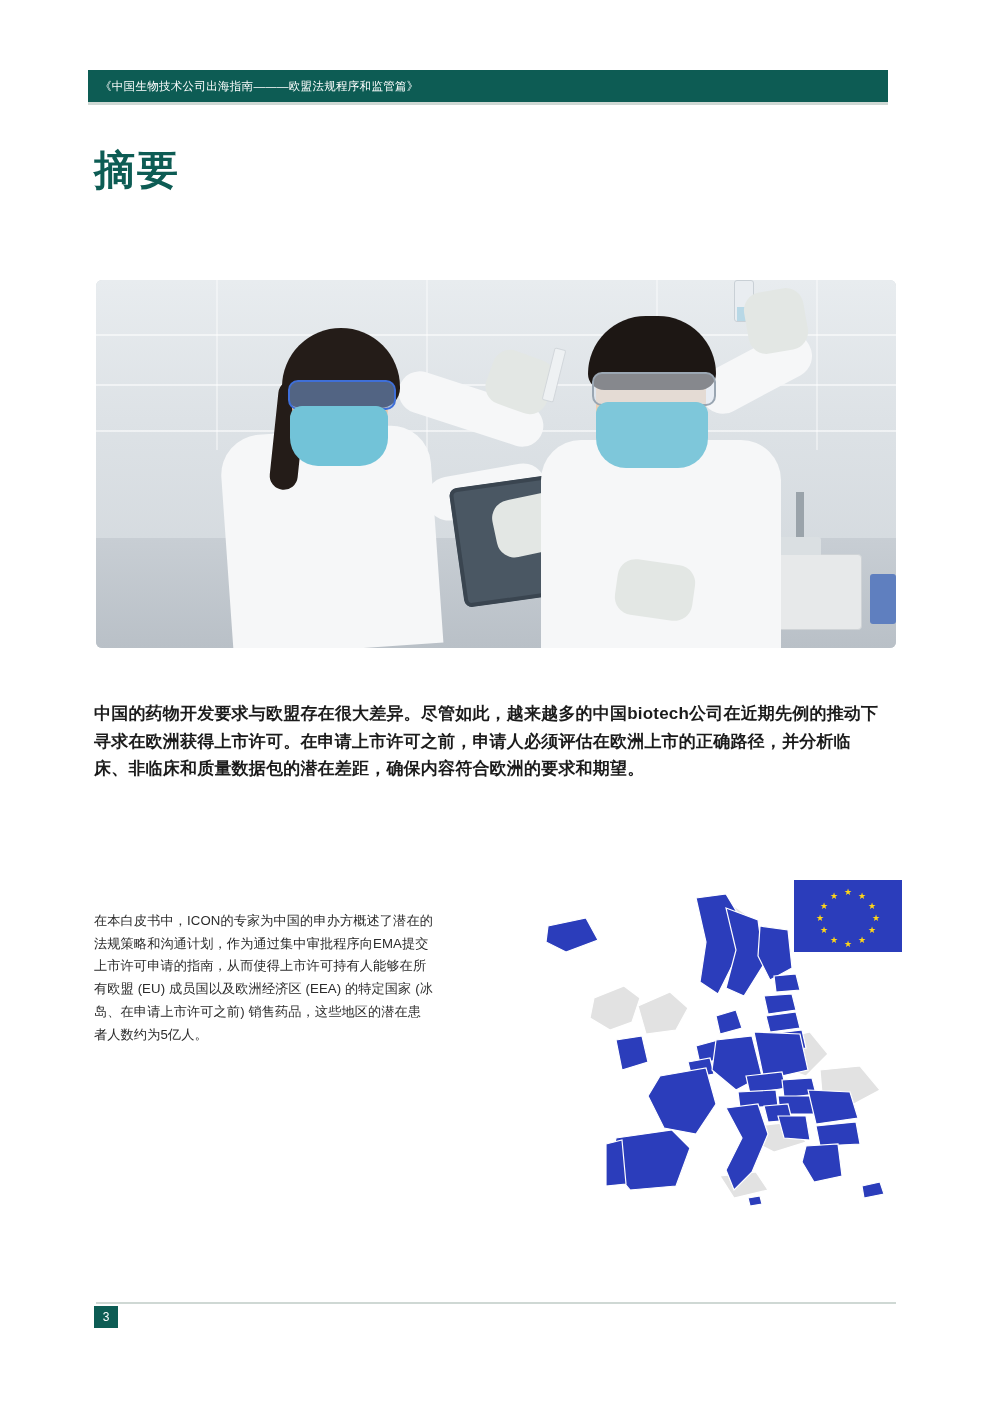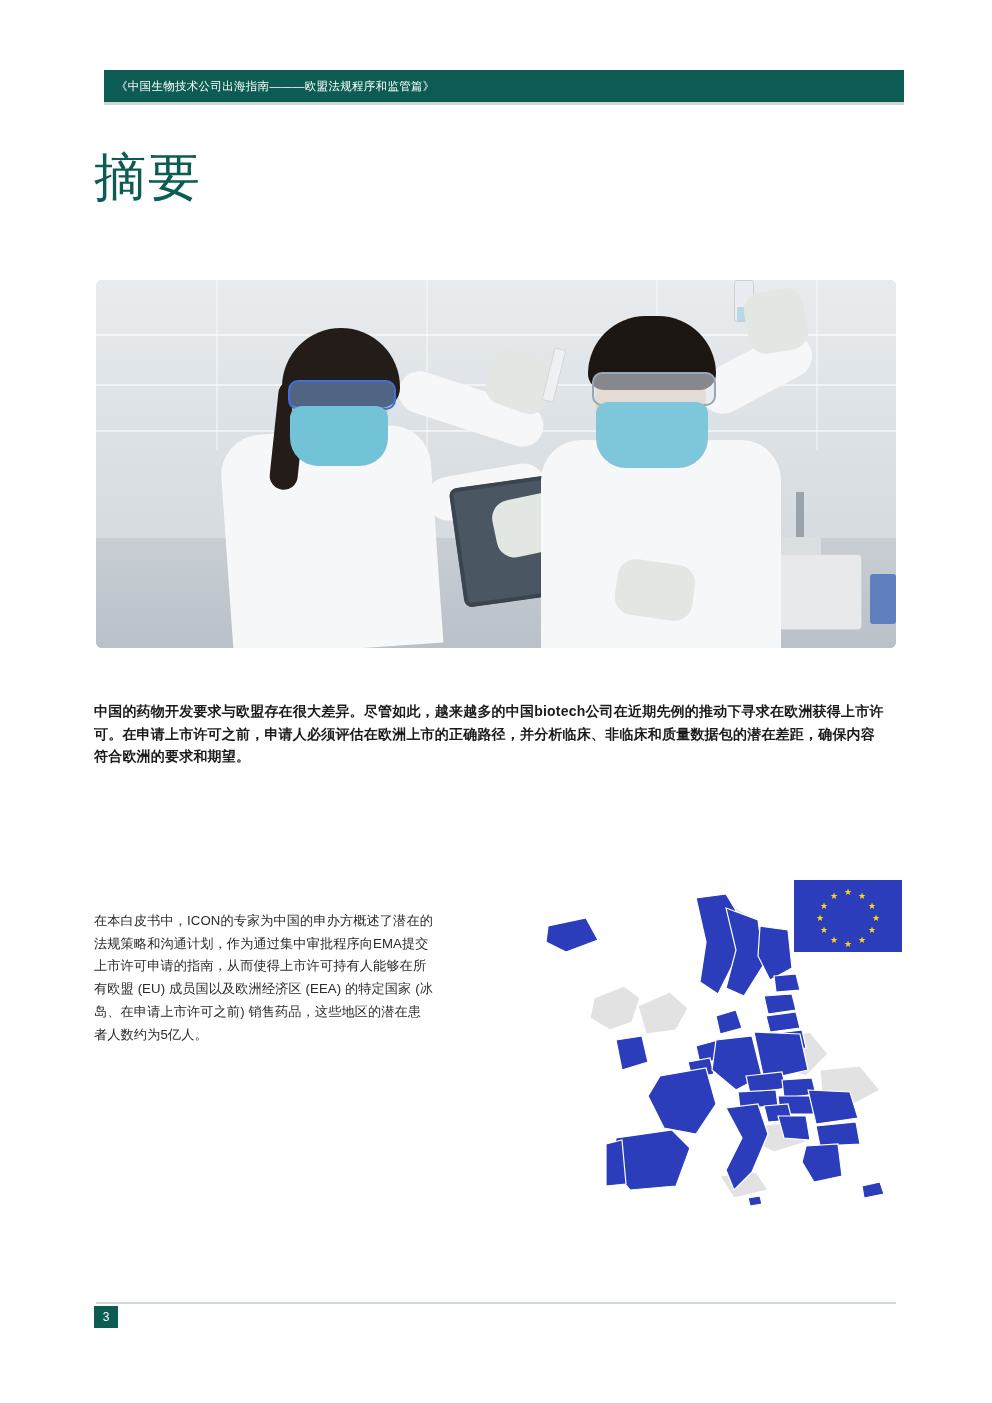--- a/index.html
+++ b/index.html
@@ -19,21 +19,21 @@
   .page {
     position: absolute;
     inset: 0;
     background: #ffffff;
   }
 
   
   .header {
     position: absolute;
     top: 70px;
-    left: 104px;
+    left: 88px;
     width: 800px;
     height: 28px;
   }
   .header-bar {
     position: absolute;
     top: 0;
     left: 0;
     width: 800px;
     height: 32px;
     background: #0d5c54;
@@ -54,22 +54,22 @@
     color: #ffffff;
     letter-spacing: 0.3px;
     white-space: nowrap;
   }
 
   
   .page-title {
     position: absolute;
     top: 143px;
     left: 94px;
-    font-size: 52px;
-    font-weight: 400;
+    font-size: 41px;
+    font-weight: 700;
     color: #0d5c54;
     letter-spacing: 2px;
   }
 
   
   .hero {
     position: absolute;
     top: 280px;
     left: 96px;
     width: 800px;
@@ -340,21 +340,21 @@
     border-radius: 2px;
     transform: rotate(14deg);
   }
 
   
   .lead {
     position: absolute;
     top: 700px;
     left: 94px;
     width: 790px;
-    font-size: 14px;
+    font-size: 17px;
     line-height: 1.62;
     color: #1b1b1b;
     font-weight: 700;
     letter-spacing: 0.2px;
   }
 
   
   .body-col {
     position: absolute;
     top: 910px;

